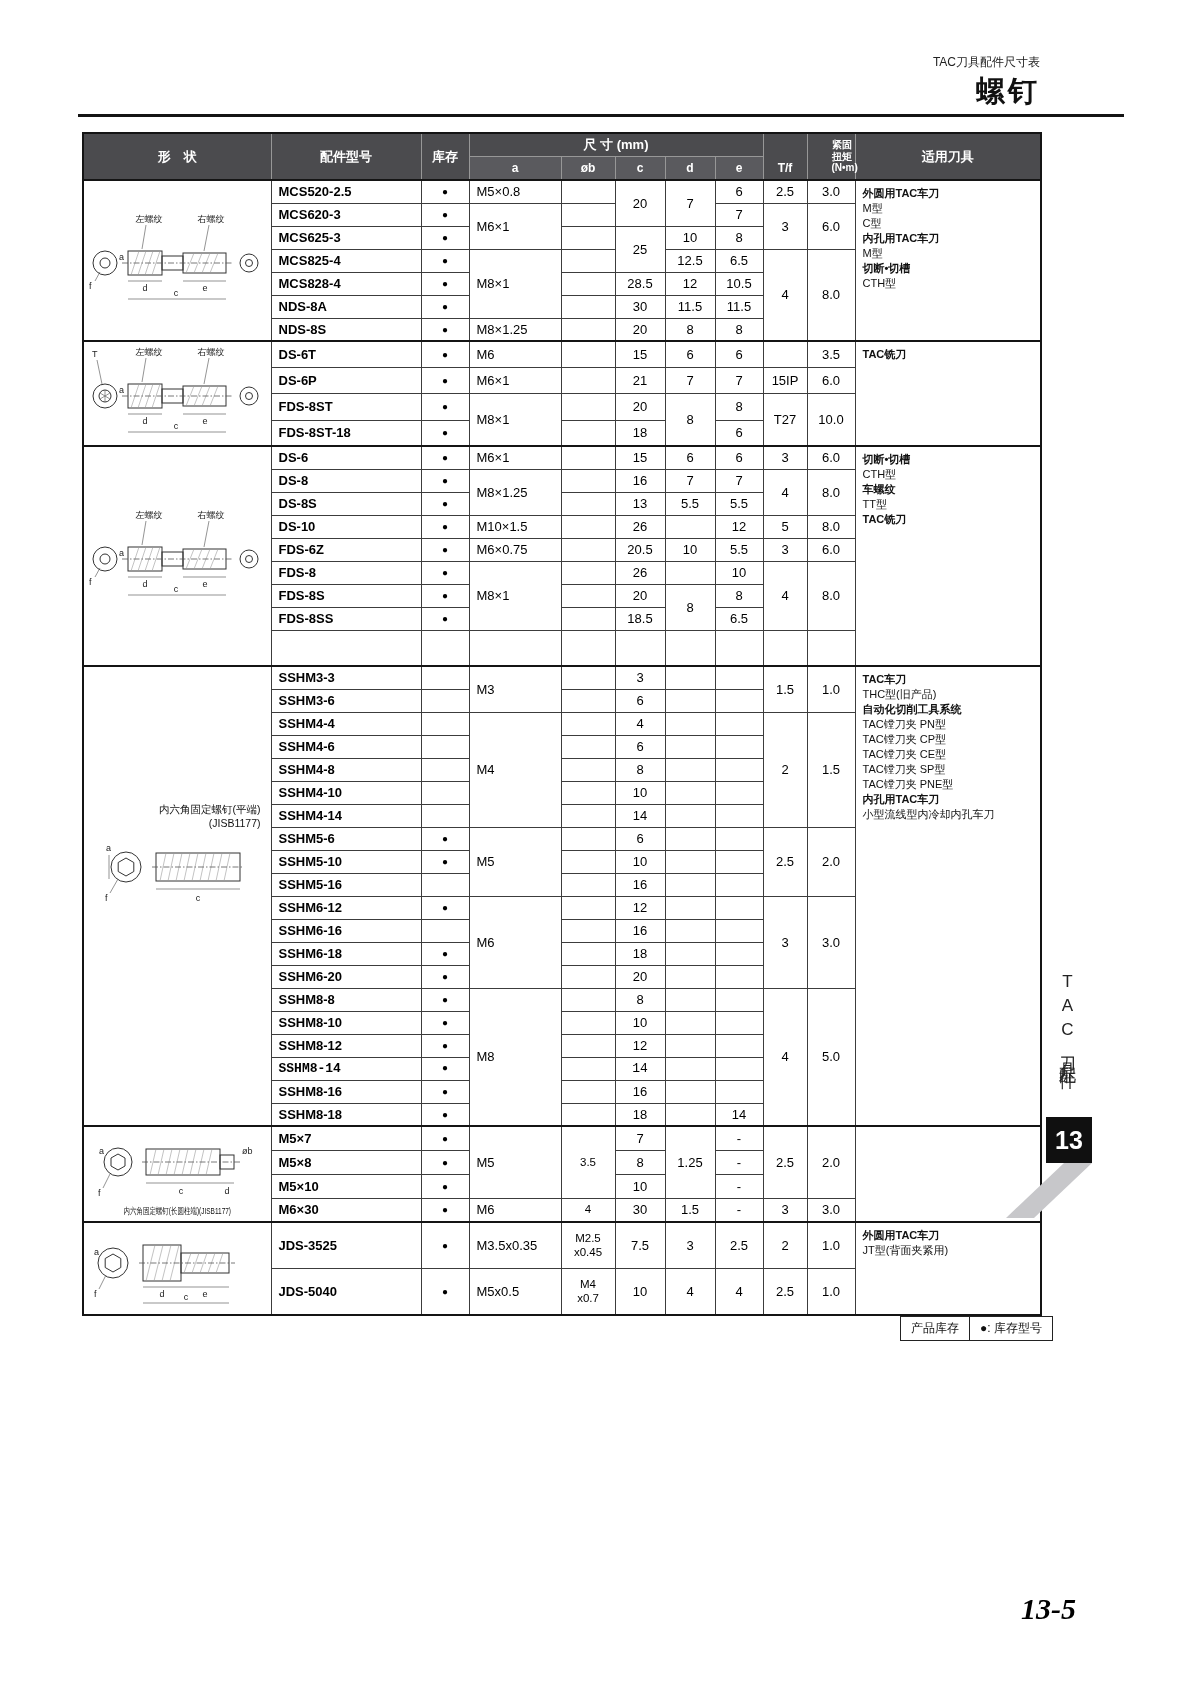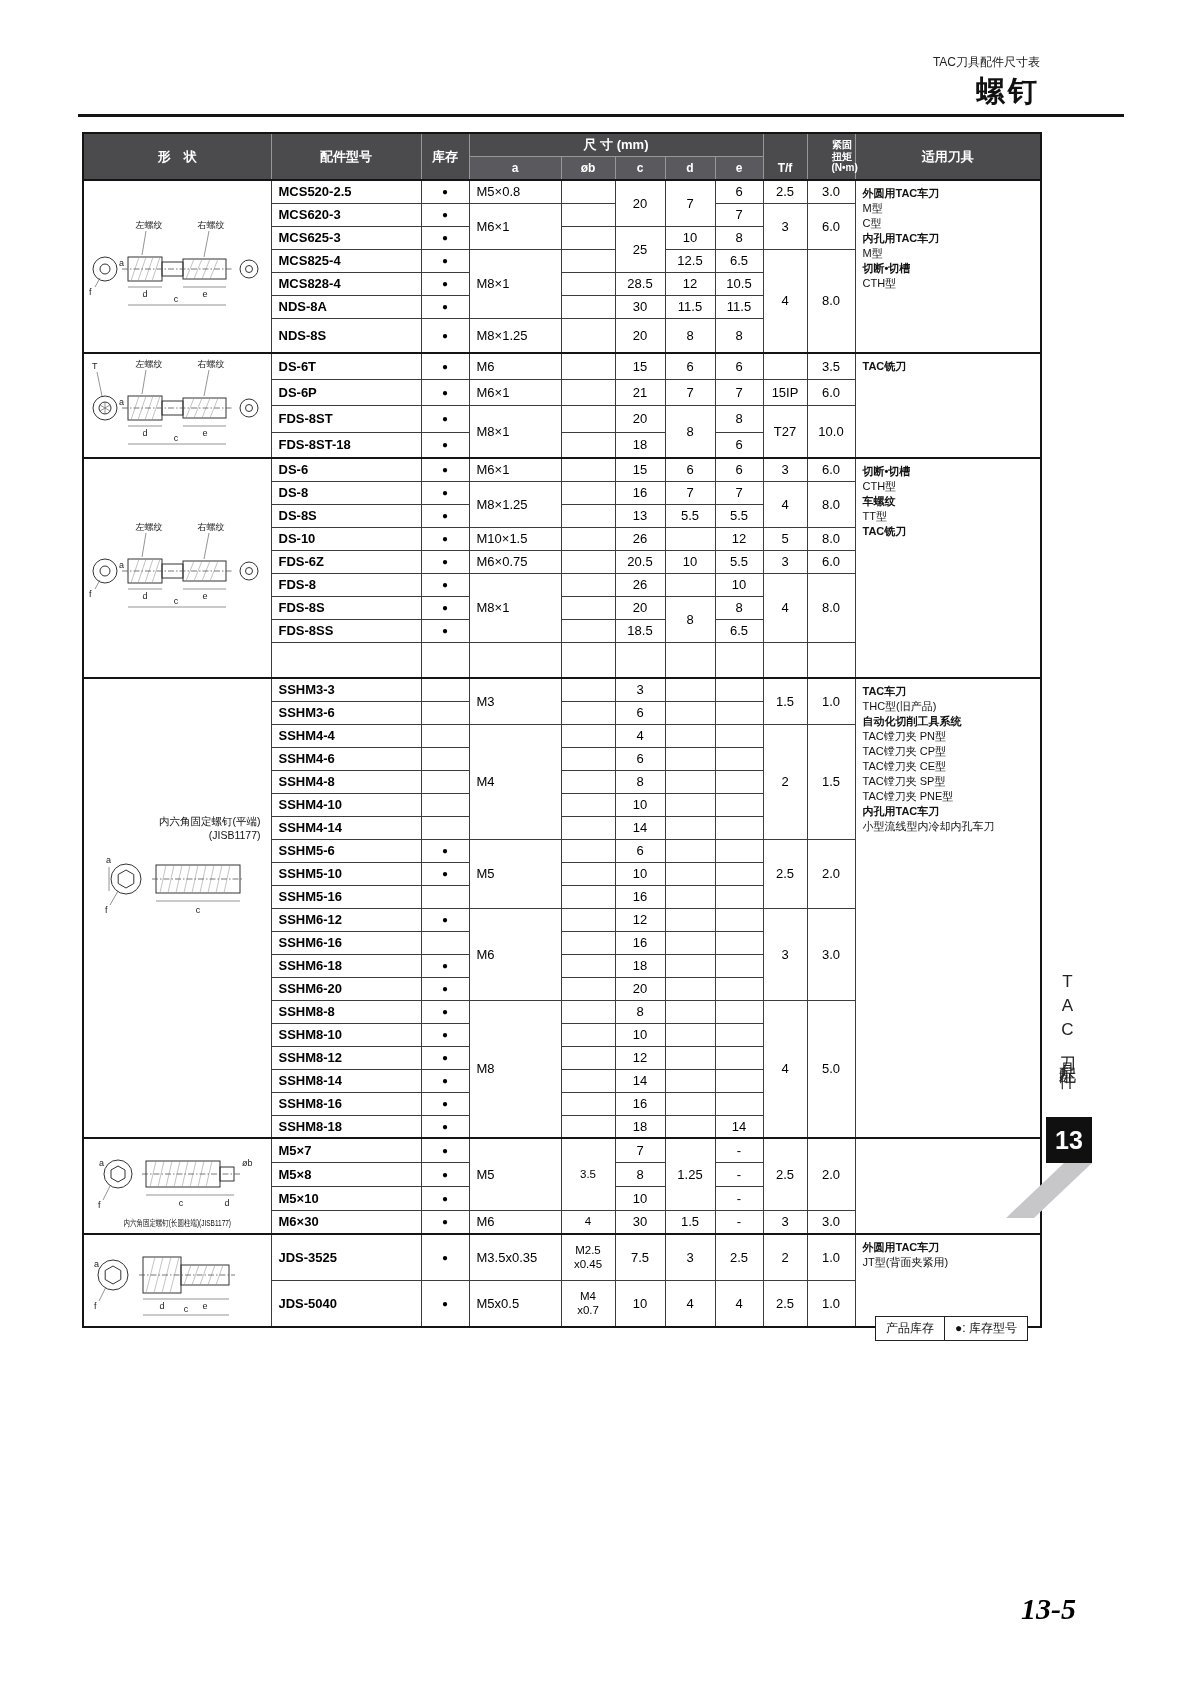--- a/index.html
+++ b/index.html
@@ -42,21 +42,21 @@
   .hl{stroke:#9a9a9a;stroke-width:0.6;}
   .dash{stroke:#555;stroke-width:0.8;stroke-dasharray:6 2 1.5 2;}
   .slbl{font-size:9px;fill:#222;font-family:"Liberation Sans","DejaVu Sans",sans-serif;}
 
   .side-vert{position:absolute;top:972px;left:1056px;writing-mode:vertical-rl;text-orientation:upright;
     font-size:17px;letter-spacing:5px;color:#222;}
   .tab13{position:absolute;top:1117px;left:1046px;width:46px;height:46px;background:#101010;color:#fff;
     display:flex;align-items:center;justify-content:center;font-size:25px;font-weight:bold;}
   .tab-swoosh{position:absolute;top:1163px;left:1000px;}
 
-  .legend{position:absolute;top:1316px;right:172px;display:flex;border:1.5px solid #222;font-size:12px;background:#fff;}
+  .legend{position:absolute;top:1316px;right:147px;display:flex;border:1.5px solid #222;font-size:12px;background:#fff;}
   .legend .l{padding:3px 10px;border-right:1.5px solid #222;}
   .legend .r{padding:3px 10px;}
 
   .pageno{position:absolute;top:1592px;right:124px;font-family:"Liberation Serif","DejaVu Serif",serif;
     font-style:italic;font-weight:bold;font-size:30px;color:#000;}
 </style>
 </head>
 <body>
 
 <div class="hdr-small">TAC刀具配件尺寸表</div>
@@ -188,21 +188,21 @@
           <td class="col-e">10.5</td>
         </tr>
         <tr style="height: 23px; padding-left: 24px;">
           <td class="col-model">NDS-8A</td>
           <td class="col-stock">●</td>
           <td class="col-ob"></td>
           <td class="col-c">30</td>
           <td class="col-d">11.5</td>
           <td class="col-e">11.5</td>
         </tr>
-        <tr style="height: 35px;">
+        <tr style="height: 23px;">
           <td class="col-model">NDS-8S</td>
           <td class="col-stock">●</td>
           <td class="col-a">M8×1.25</td>
           <td class="col-ob"></td>
           <td class="col-c">20</td>
           <td class="col-d">8</td>
           <td class="col-e">8</td>
         </tr>
         <tr class="sec-start" style="height: 26px;">
           <td rowspan="4" class="shape-cell">
@@ -594,21 +594,21 @@
           <td class="col-e"></td>
         </tr>
         <tr style="height: 23px;">
           <td class="col-model">SSHM8-12</td>
           <td class="col-stock">●</td>
           <td class="col-ob"></td>
           <td class="col-c">12</td>
           <td class="col-d"></td>
           <td class="col-e"></td>
         </tr>
-        <tr style="height: 23px;">
+        <tr style="height: 23px; font-family: Liberation Mono, monospace;">
           <td class="col-model">SSHM8-14</td>
           <td class="col-stock">●</td>
           <td class="col-ob"></td>
           <td class="col-c">14</td>
           <td class="col-d"></td>
           <td class="col-e"></td>
         </tr>
         <tr style="height: 23px;">
           <td class="col-model">SSHM8-16</td>
           <td class="col-stock">●</td>

